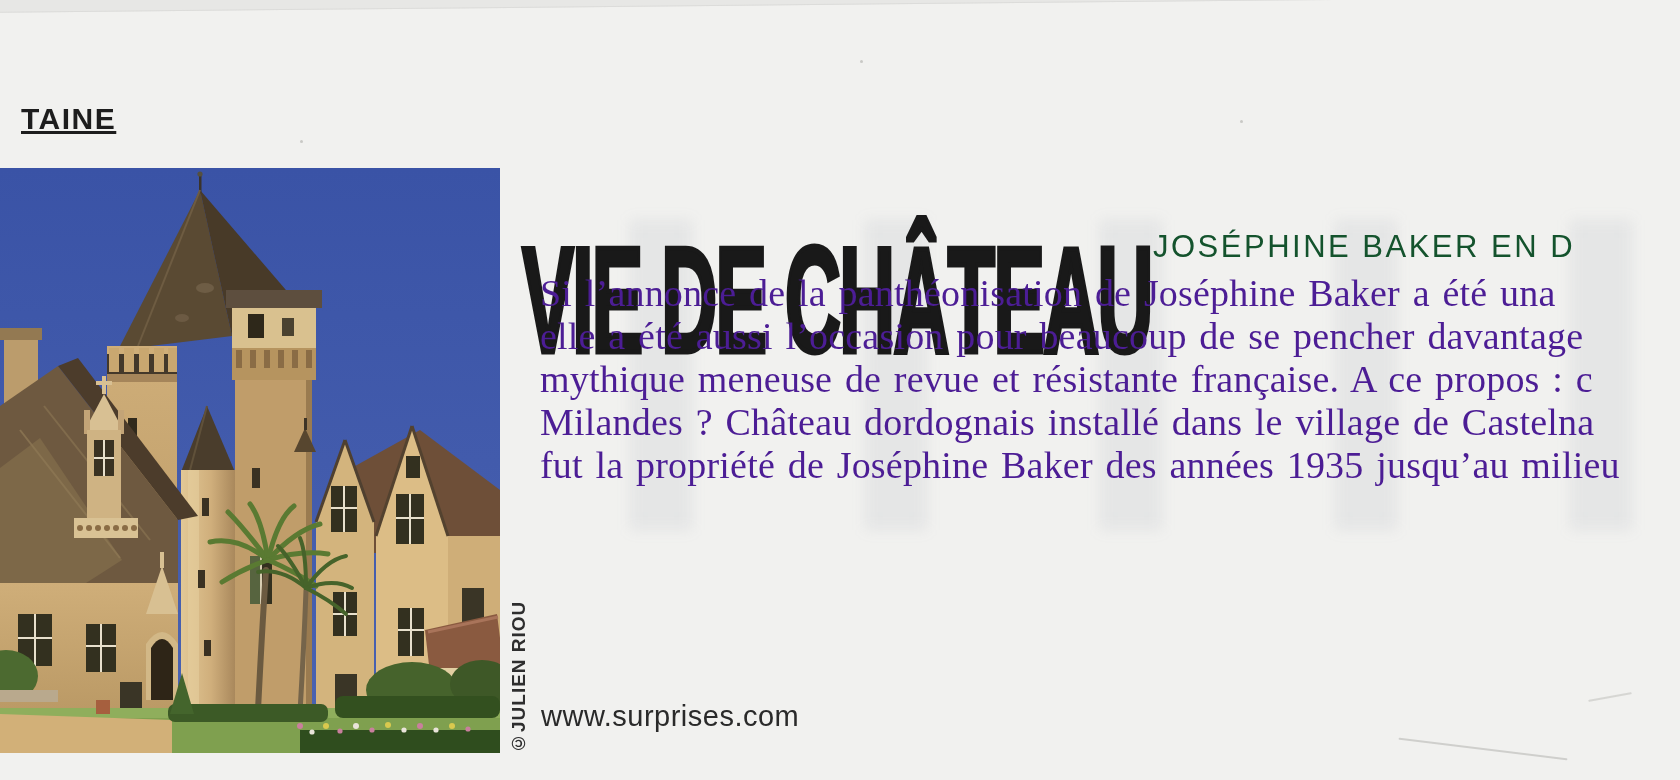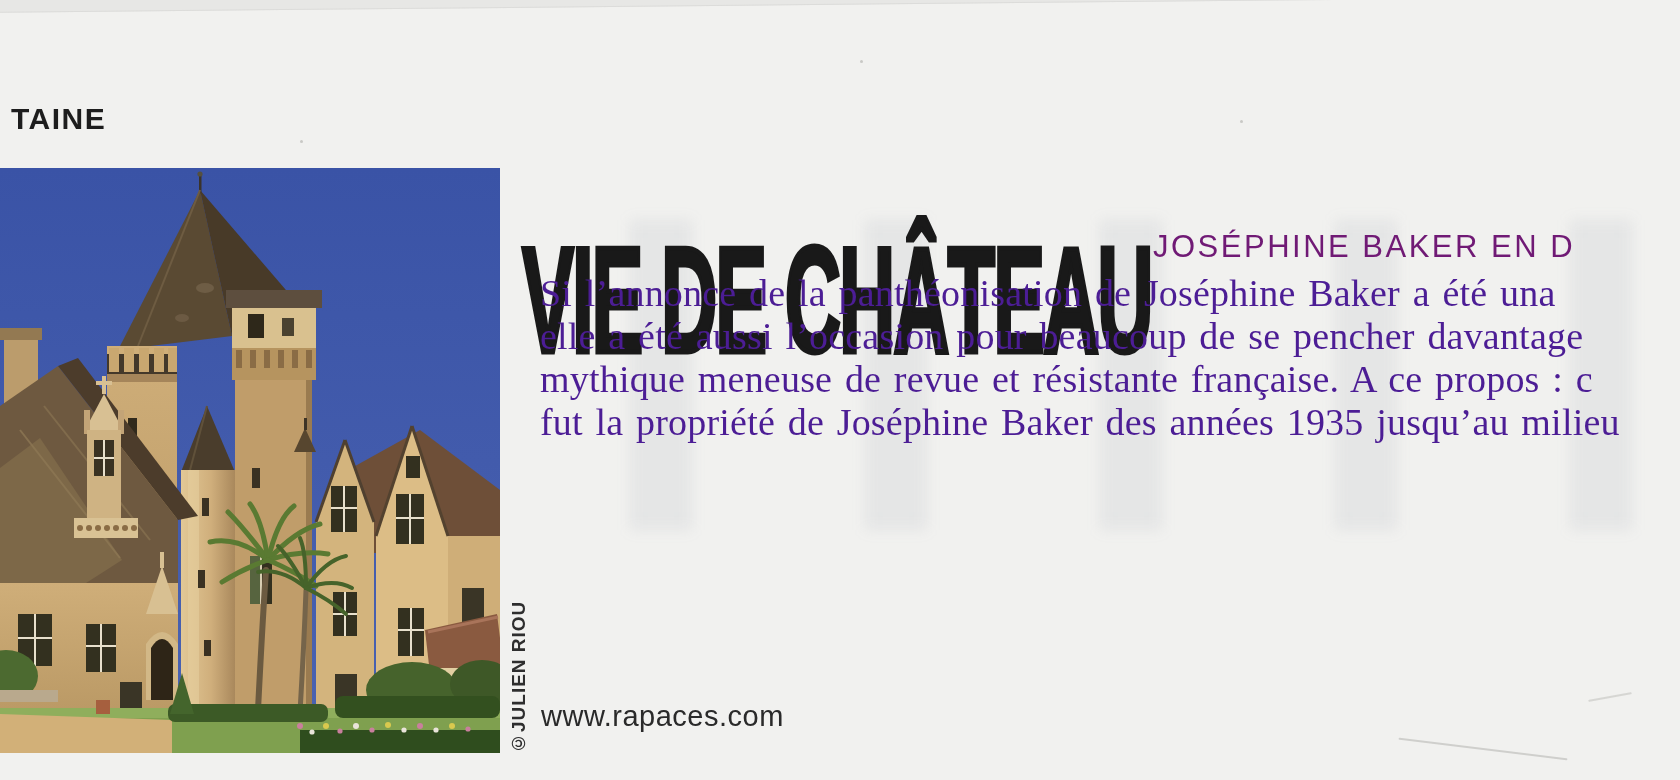--- a/index.html
+++ b/index.html
@@ -15,22 +15,22 @@
     border-bottom:1px solid #dcdcda;
   }
   
   .ghost{
     position:absolute;left:630px;top:220px;width:1050px;height:310px;
     background:repeating-linear-gradient(90deg,
       rgba(125,135,155,0.10) 0 62px, rgba(0,0,0,0) 62px 235px);
     filter:blur(7px);pointer-events:none;
   }
   .section-label{
-    position:absolute;left:11px;top:102px;
-    font-size:30px;font-weight:bold;letter-spacing:1.5px;color:#1d1d1d;
+    position:absolute;left:21px;top:102px;
+    font-size:30px;font-weight:bold;letter-spacing:1.5px;color:#1d1d1d;text-decoration:underline;
   }
   .photo{
     position:absolute;left:0;top:168px;width:500px;height:585px;
     overflow:hidden;background:#3d56a8;
   }
   .photo svg{display:block;width:100%;height:100%;}
   .photo-credit{
     position:absolute;left:501px;top:592px;width:36px;height:162px;
     writing-mode:vertical-rl;transform:rotate(180deg);
     font-size:19px;font-weight:bold;letter-spacing:1px;color:#2e2e2e;
@@ -39,21 +39,21 @@
   .headline{
     position:absolute;left:522px;top:124px;
     font-size:150px;line-height:1;font-weight:bold;
     letter-spacing:-4px;color:#191919;
     -webkit-text-stroke:5px #191919;
     transform:scaleX(0.52);transform-origin:left top;
     white-space:nowrap;
   }
   .kicker{
     position:absolute;left:1153px;top:229px;
-    font-size:31px;letter-spacing:2.5px;color:#701a75;white-space:nowrap;
+    font-size:31px;letter-spacing:2.5px;color:#14532d;white-space:nowrap;
   }
   .body-text{
     position:absolute;left:540px;top:272px;width:1140px;height:392px;
     font-family:"Liberation Serif", serif;
     font-size:38px;line-height:43px;color:#4c1d95;
     word-spacing:3px;letter-spacing:0.2px;
   }
   .body-text .line{white-space:nowrap;overflow:hidden;}
   .website{
     position:absolute;left:541px;top:700px;
@@ -289,22 +289,23 @@
 
 <div class="photo-credit">©JULIEN RIOU</div>
 
 <h1 class="headline">VIE DE CHÂTEAU</h1>
 <div class="kicker">JOSÉPHINE BAKER EN D</div>
 
 <div class="body-text">
   <div class="line">Si l’annonce de la panthéonisation de Joséphine Baker a été una</div>
   <div class="line">elle a été aussi l’occasion pour beaucoup de se pencher davantage</div>
   <div class="line">mythique meneuse de revue et résistante française. A ce propos : c</div>
+  <div class="line">Milandes ? Château dordognais installé dans le village de Castelna</div>
   <div class="line">fut la propriété de Joséphine Baker des années 1935 jusqu’au milieu</div>
 </div>
 
-<div class="website">www.rapaces.com</div>
+<div class="website">www.surprises.com</div>
 
 <div class="scratch s1"></div>
 <div class="scratch s2"></div>
 <div class="speck" style="left:860px;top:60px;"></div>
 <div class="speck" style="left:1240px;top:120px;"></div>
 <div class="speck" style="left:300px;top:140px;"></div>
 
 </body></html>

